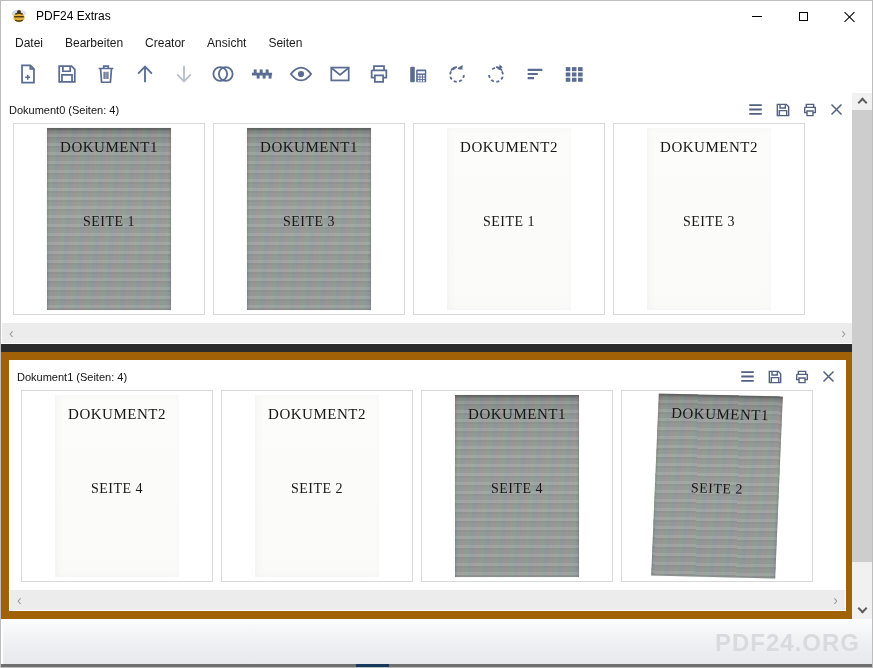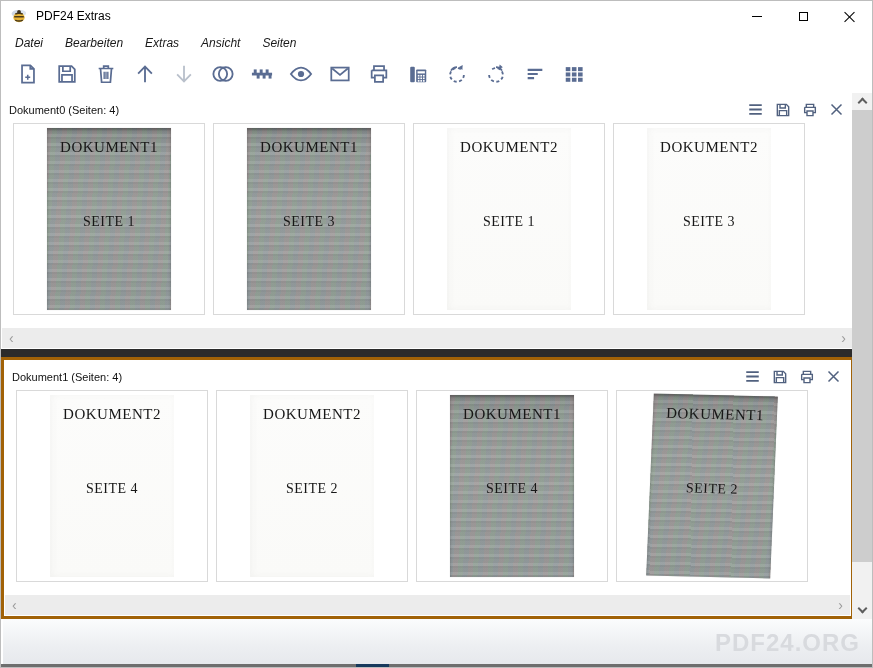--- a/index.html
+++ b/index.html
@@ -17,32 +17,32 @@
   .glyph-min { width:10px; height:0; border-top:1px solid #000; display:block; }
   .glyph-max { width:9px; height:9px; border:1px solid #000; display:block; }
   .glyph-close { position:relative; width:11px; height:11px; display:block; }
   .glyph-close::before, .glyph-close::after {
     content:""; position:absolute; left:5px; top:-1px; width:1px; height:14px; background:#000;
   }
   .glyph-close::before { transform:rotate(45deg); }
   .glyph-close::after  { transform:rotate(-45deg); }
   
   .menubar { height:23px; display:flex; align-items:center; padding-left:3px; background:#fff; }
-  .menu-item { font-size:12px; color:#1a1a1a; padding:3px 11px;font-style:italic; }
+  .menu-item { font-size:12px; color:#1a1a1a; padding:3px 11px; }
   
   .toolbar { height:39px; display:flex; align-items:center; padding-left:7px; background:#fff; }
   .tool-btn { width:39px; height:34px; display:flex; align-items:center; justify-content:center; }
   .tool-btn svg { display:block; }
   
   .workspace {
     position:absolute; left:0; top:92px; width:853px; height:526px;
     background:#2b2b2b; display:flex; flex-direction:column; gap:8px;
   }
   .panel { flex:1 1 0; background:#fff; display:flex; flex-direction:column; min-height:0; }
-  .panel.selected { border:3px solid #a16207; }
+  .panel.selected { border:8px solid #a16207; }
   .panel-header { height:27px; flex:0 0 auto; display:flex; align-items:center; padding:6px 10px 0 8px; }
   .panel-title { font-size:11px; color:#111; }
   .panel-icons { margin-left:auto; display:flex; align-items:center; gap:11px; }
   .panel-icons svg { display:block; }
   .cards { flex:1 1 auto; display:flex; gap:8px; padding:3px 0 0 12px; overflow:hidden; min-height:0; }
   .card {
     width:192px; height:192px; flex:0 0 auto; border:1px solid #d9d9d9; background:#fff;
     display:flex; align-items:center; justify-content:center;
   }
   .page {
@@ -111,21 +111,21 @@
         </div>
       <div class="win-btn">
           <span class="glyph-close"></span>
         </div>
     </div>
   </div>
 
   <div class="menubar">
     <span class="menu-item">Datei</span>
     <span class="menu-item">Bearbeiten</span>
-    <span class="menu-item">Extras</span>
+    <span class="menu-item">Creator</span>
     <span class="menu-item">Ansicht</span>
     <span class="menu-item">Seiten</span>
   </div>
 
   <div class="toolbar">
     <div class="tool-btn">
       <svg width="22" height="22" viewBox="0 0 24 24" fill="none" stroke="#5a6c92" stroke-width="1.9">
         <path d="M5.5 2.5h9l4 4v15h-13z"></path>
           <path d="M14.5 2.5v4h4"></path>
           <path d="M9 15.5h5.4M11.7 12.8v5.4" stroke-width="1.7"></path>

